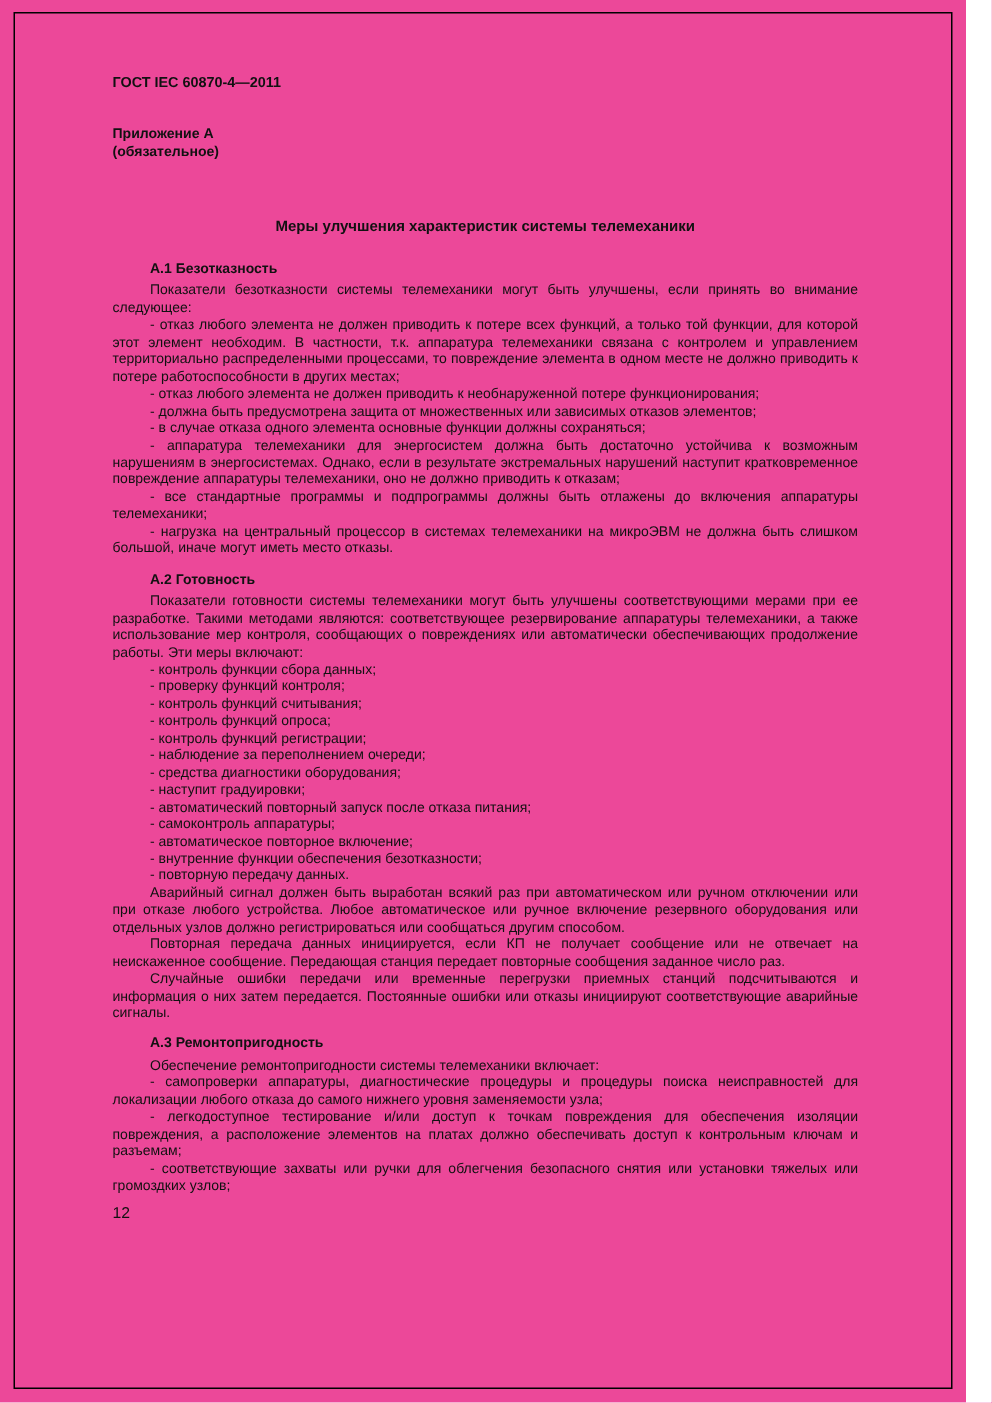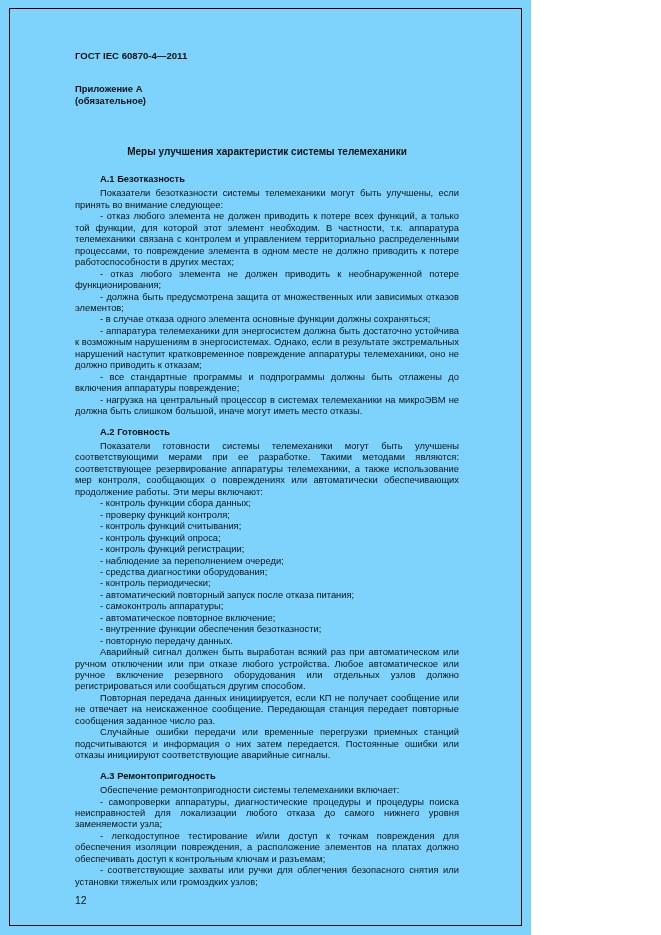--- a/index.html
+++ b/index.html
@@ -2,23 +2,23 @@
 <html lang="ru"><head>
 <meta charset="utf-8">
 <style>
   html, body {
     margin: 0;
     padding: 0;
     background: #ffffff;
   }
   .page {
     position: relative;
-    width: 531px;
+    width: 644px;
     height: 935px;
-    background: #7dd3fc;
+    background: #ec4899;
     font-family: "Liberation Sans", "DejaVu Sans", sans-serif;
     color: #111111;
     overflow: hidden;
     box-sizing: border-box;
   }
   .frame {
     position: absolute;
     top: 8px;
     left: 9px;
     right: 9px;
@@ -89,32 +89,32 @@
     </div>
     <h1 class="main-title">Меры улучшения характеристик системы телемеханики</h1>
     <div class="content">
         <p class="heading">А.1 Безотказность</p>
         <p class="para">Показатели безотказности системы телемеханики могут быть улучшены, если принять во внимание следующее:</p>
         <p class="item">- отказ любого элемента не должен приводить к потере всех функций, а только той функции, для которой этот элемент необходим. В частности, т.к. аппаратура телемеханики связана с контролем и управлением территориально распределенными процессами, то повреждение элемента в одном месте не должно приводить к потере работоспособности в других местах;</p>
         <p class="item">- отказ любого элемента не должен приводить к необнаруженной потере функционирования;</p>
         <p class="item">- должна быть предусмотрена защита от множественных или зависимых отказов элементов;</p>
         <p class="item">- в случае отказа одного элемента основные функции должны сохраняться;</p>
         <p class="item">- аппаратура телемеханики для энергосистем должна быть достаточно устойчива к возможным нарушениям в энергосистемах. Однако, если в результате экстремальных нарушений наступит кратковременное повреждение аппаратуры телемеханики, оно не должно приводить к отказам;</p>
-        <p class="item">- все стандартные программы и подпрограммы должны быть отлажены до включения аппаратуры повреждение;</p>
+        <p class="item">- все стандартные программы и подпрограммы должны быть отлажены до включения аппаратуры телемеханики;</p>
         <p class="item">- нагрузка на центральный процессор в системах телемеханики на микроЭВМ не должна быть слишком большой, иначе могут иметь место отказы.</p>
         <p class="heading">А.2 Готовность</p>
         <p class="para">Показатели готовности системы телемеханики могут быть улучшены соответствующими мерами при ее разработке. Такими методами являются: соответствующее резервирование аппаратуры телемеханики, а также использование мер контроля, сообщающих о повреждениях или автоматически обеспечивающих продолжение работы. Эти меры включают:</p>
         <p class="item">- контроль функции сбора данных;</p>
         <p class="item">- проверку функций контроля;</p>
         <p class="item">- контроль функций считывания;</p>
         <p class="item">- контроль функций опроса;</p>
         <p class="item">- контроль функций регистрации;</p>
         <p class="item">- наблюдение за переполнением очереди;</p>
         <p class="item">- средства диагностики оборудования;</p>
-        <p class="item">- контроль периодически;</p>
+        <p class="item">- наступит градуировки;</p>
         <p class="item">- автоматический повторный запуск после отказа питания;</p>
         <p class="item">- самоконтроль аппаратуры;</p>
         <p class="item">- автоматическое повторное включение;</p>
         <p class="item">- внутренние функции обеспечения безотказности;</p>
         <p class="item">- повторную передачу данных.</p>
         <p class="para">Аварийный сигнал должен быть выработан всякий раз при автоматическом или ручном отключении или при отказе любого устройства. Любое автоматическое или ручное включение резервного оборудования или отдельных узлов должно регистрироваться или сообщаться другим способом.</p>
         <p class="para">Повторная передача данных инициируется, если КП не получает сообщение или не отвечает на неискаженное сообщение. Передающая станция передает повторные сообщения заданное число раз.</p>
         <p class="para">Случайные ошибки передачи или временные перегрузки приемных станций подсчитываются и информация о них затем передается. Постоянные ошибки или отказы инициируют соответствующие аварийные сигналы.</p>
         <p class="heading">А.3 Ремонтопригодность</p>
         <p class="para">Обеспечение ремонтопригодности системы телемеханики включает:</p>

